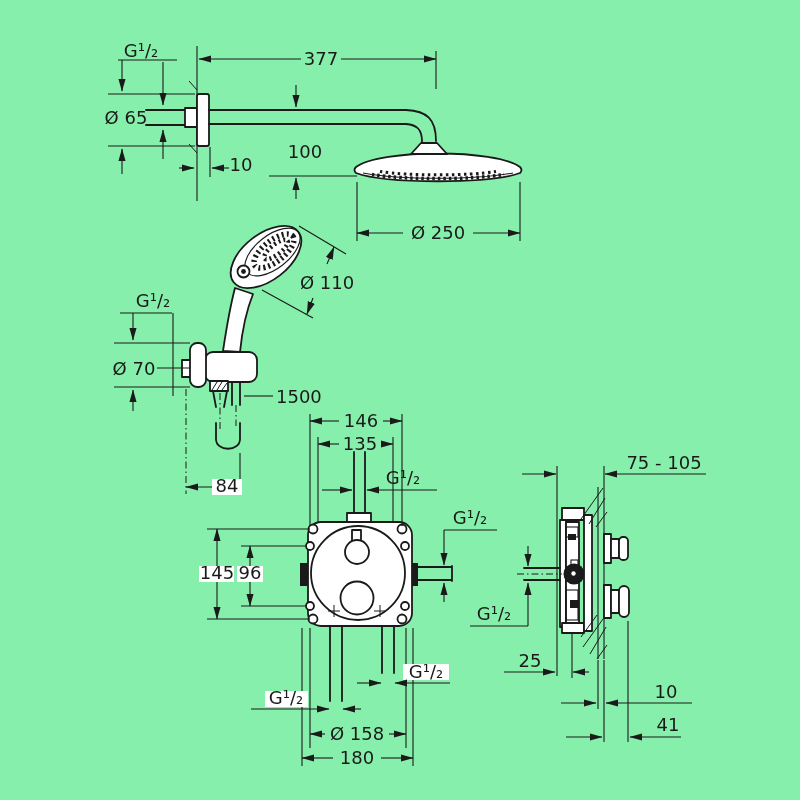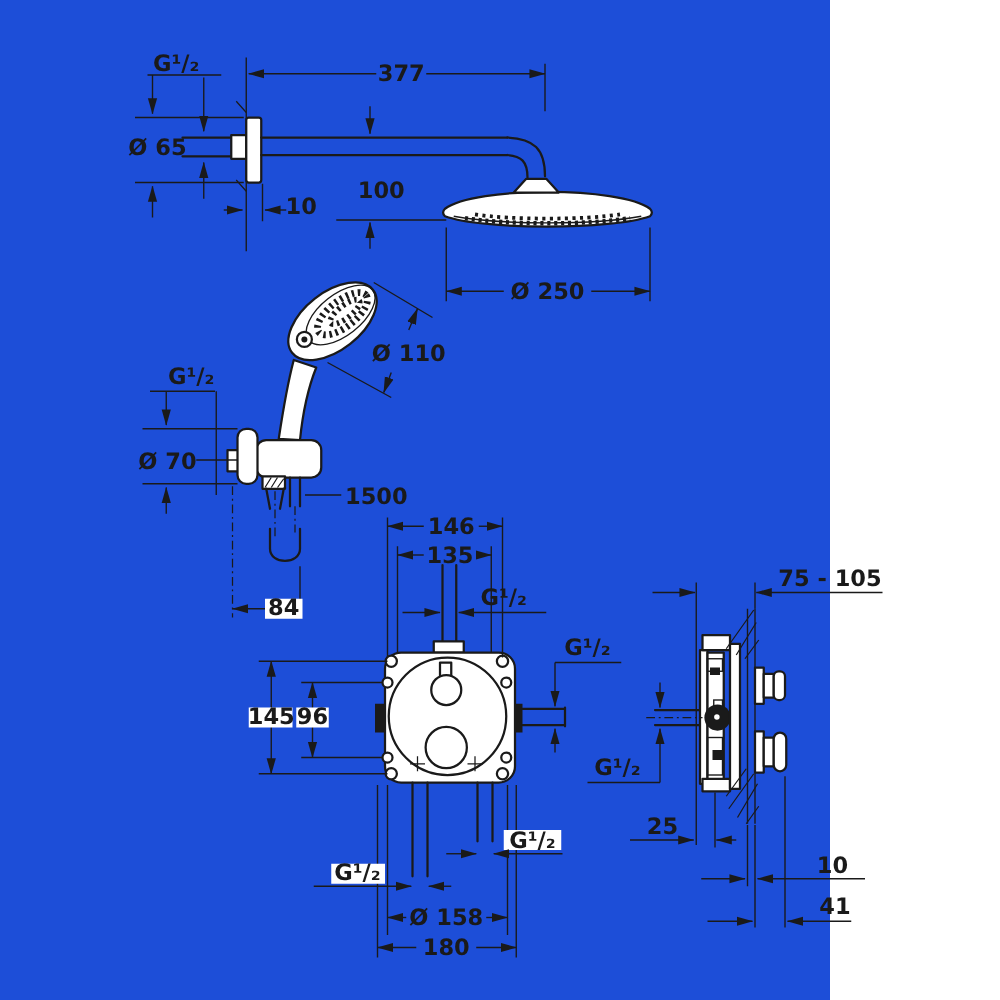--- a/index.html
+++ b/index.html
@@ -1,16 +1,16 @@
 <!DOCTYPE html>
 <html><head>
 <meta charset="utf-8">
 <style>
   html,body{margin:0;padding:0;background:#fff;}
-  .stage{width:664px;height:800px;background:#1d4ed8;position:relative;font-family:"DejaVu Sans",sans-serif;font-weight:bold;}
+  .stage{width:800px;height:800px;background:#86efac;position:relative;font-family:"DejaVu Sans",sans-serif;}
   svg{display:block}
   .part{stroke:#1a1a1a;fill:none;stroke-width:1.8;stroke-linecap:round;stroke-linejoin:round;}
   .partw{stroke:#1a1a1a;fill:#ffffff;stroke-width:1.8;stroke-linejoin:round;}
   .thin{stroke:#1a1a1a;fill:none;stroke-width:1.1;}
   .dim{stroke:#1a1a1a;fill:none;stroke-width:1.1;}
   .dd{stroke:#1a1a1a;fill:none;stroke-width:1;stroke-dasharray:7 3 1.5 3;}
   .hatch{stroke:#1a1a1a;fill:none;stroke-width:1;}
   .spray{stroke:#1a1a1a;fill:none;}
   .dark{fill:#1a1a1a;stroke:none;}
   .lbl{font-family:"DejaVu Sans",sans-serif;font-size:18px;fill:#1a1a1a;text-anchor:middle;}

